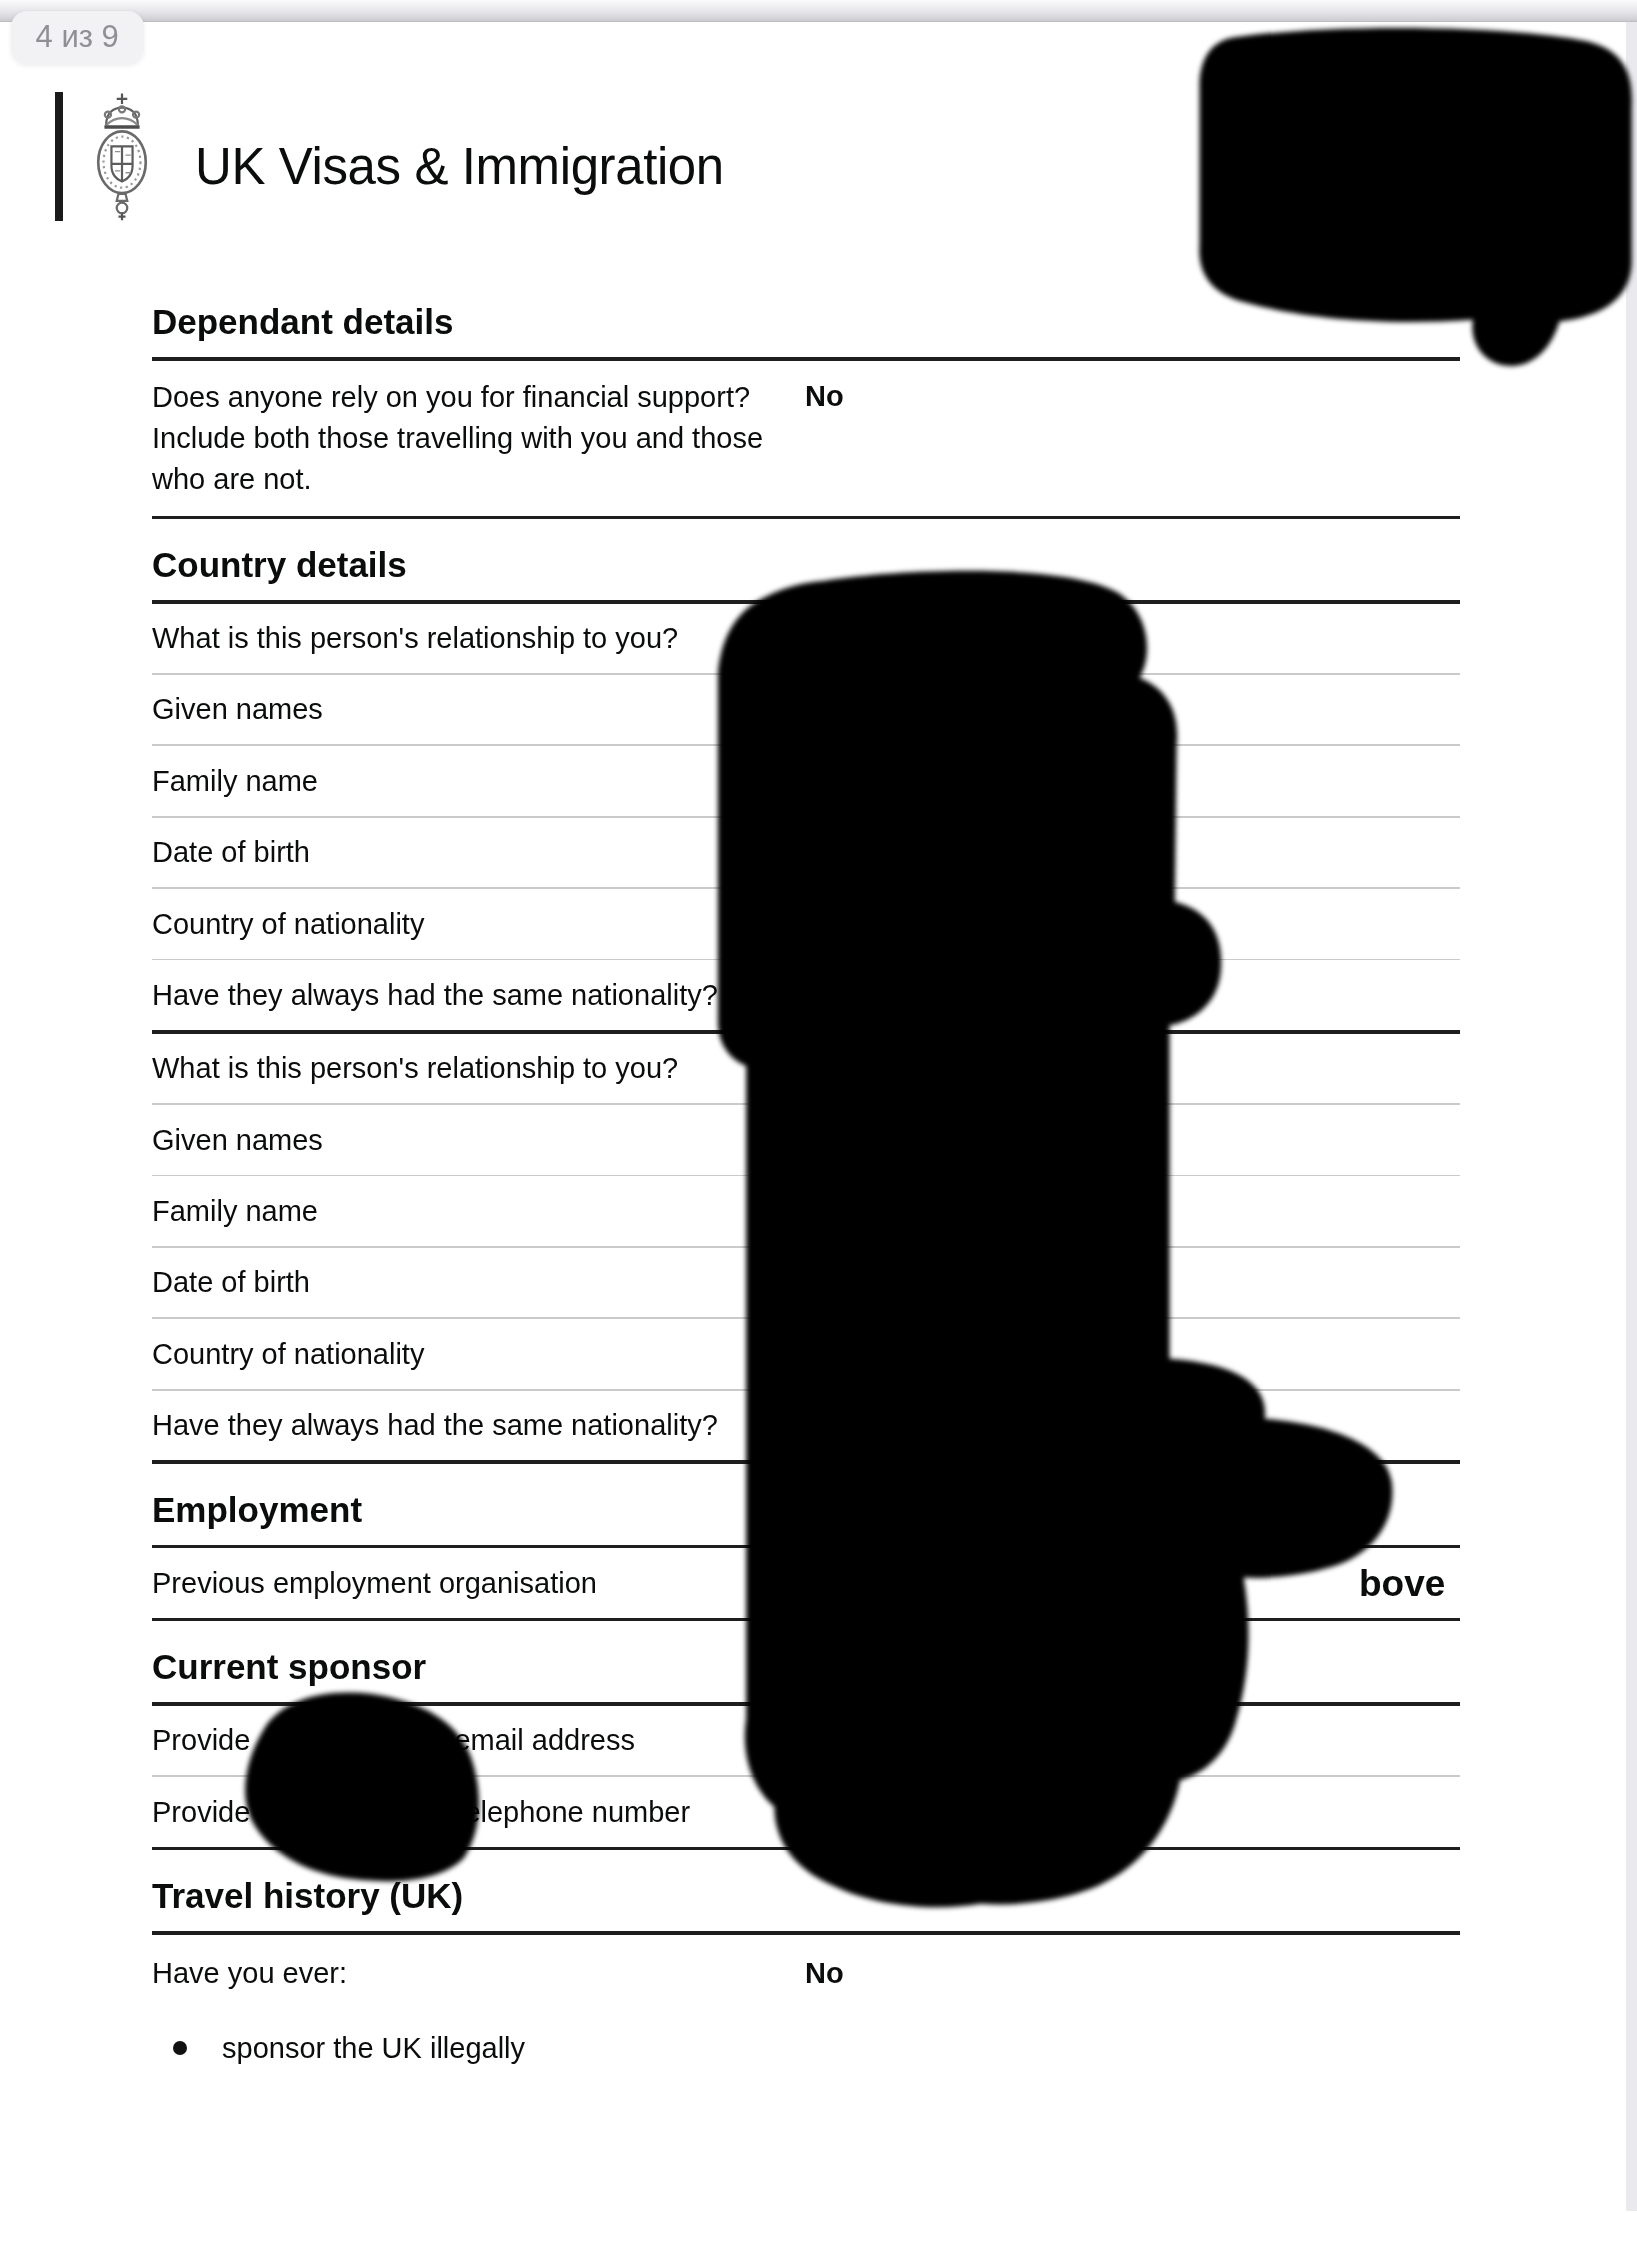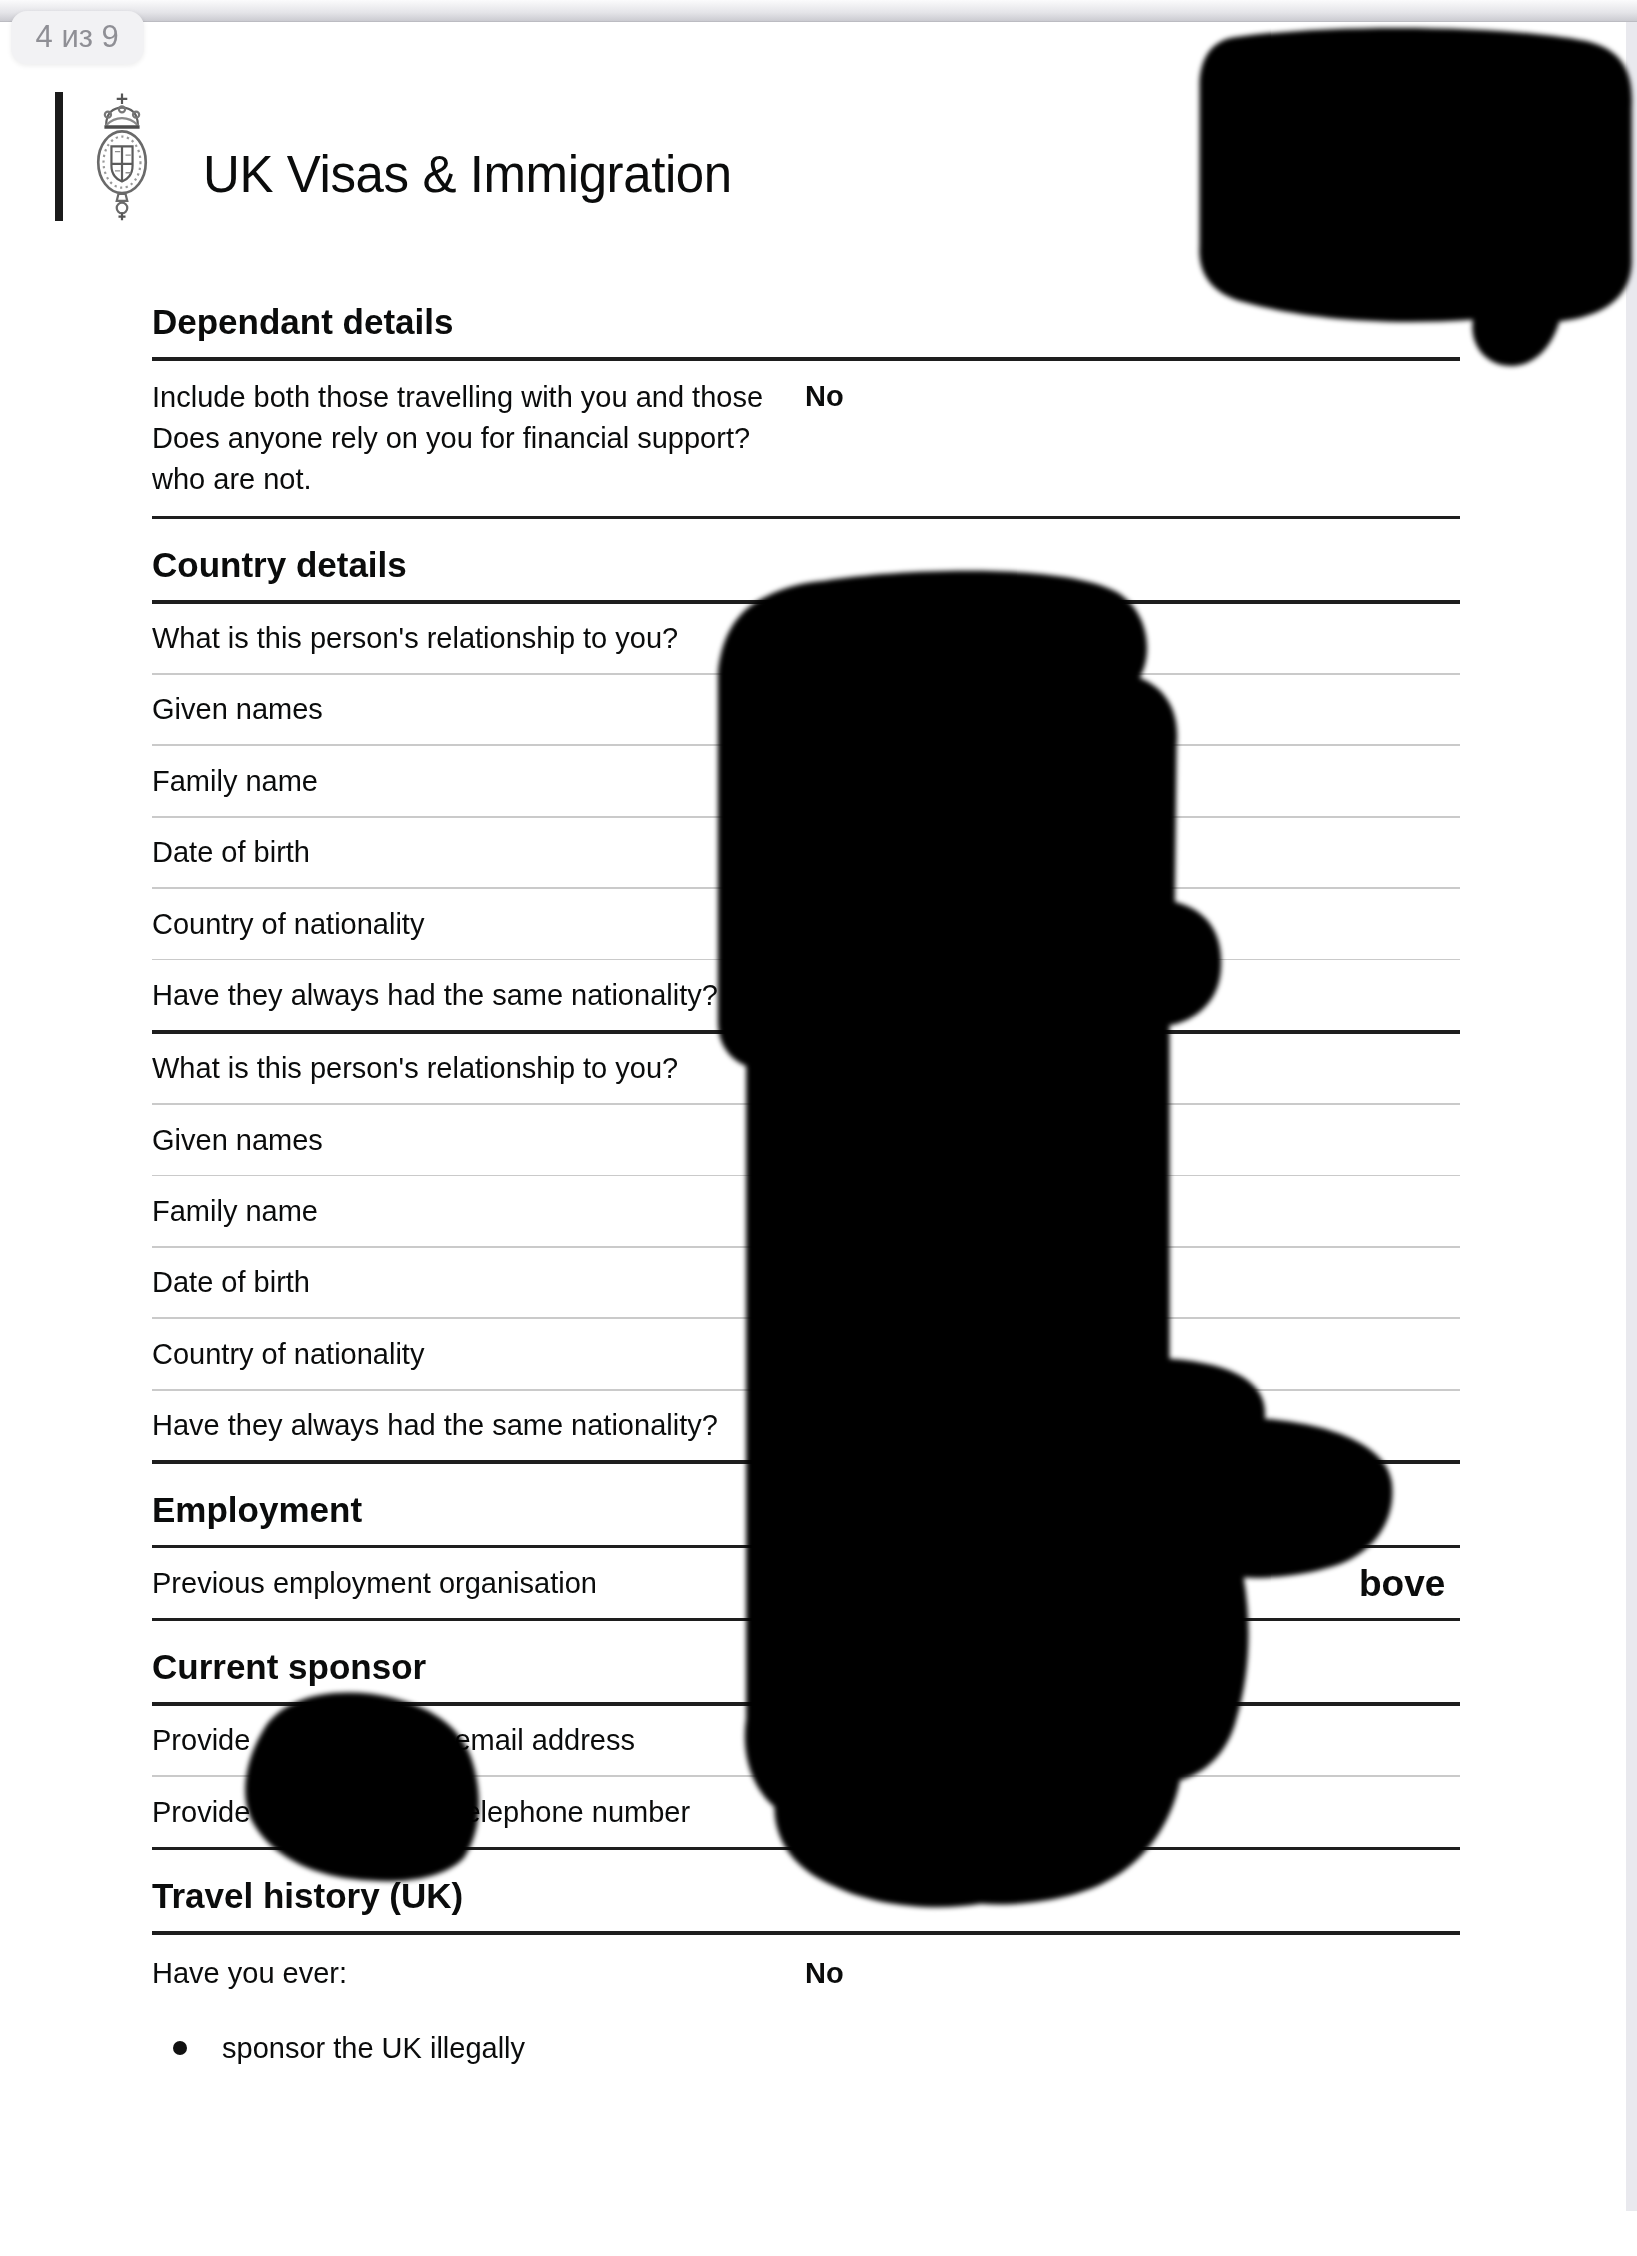--- a/index.html
+++ b/index.html
@@ -15,21 +15,21 @@
     box-shadow:0 1.8px 5.3px rgba(0,0,0,.07);z-index:4;}
   .right-strip{position:absolute;top:21px;right:0;width:10.6px;height:2223px;background:#e9e9ee;z-index:1;}
 
   .doc{position:absolute;top:21px;left:0;width:1637px;z-index:3;}
   .inner{margin-left:152px;width:1308px;}
 
   
   .brand{position:relative;margin-top:69px;height:132px;}
   .brand-bar{position:absolute;left:55px;top:1.8px;width:8px;height:129px;background:#1b1b1b;}
   .crest{position:absolute;left:85px;top:0px;width:74px;height:132px;}
-  .brand h1{position:absolute;left:187px;top:39px;margin:16px;font-size:51px;font-weight:400;
+  .brand h1{position:absolute;left:187px;top:39px;margin:8px;font-size:51px;font-weight:400;
     letter-spacing:-0.4px;white-space:nowrap;}
 
   h2{font-size:35px;font-weight:700;margin:25px 0 14px 0;line-height:42px;}
   h2.first{margin-top:79px;}
 
   .rule-heavy{width:1308px;height:3.5px;background:#1e1e1e;}
   .rule-thin{width:1308px;height:1.8px;background:#cacaca;}
 
   .qa{position:relative;padding:16px 0;}
   .q-line{font-size:29px;line-height:41px;}
@@ -88,22 +88,22 @@
         </g>
       </svg>
       <h1>UK Visas &amp; Immigration</h1>
     </header>
 
     <div class="inner">
 
       <h2 class="first">Dependant details</h2>
       <div class="rule-heavy"></div>
       <div class="qa">
+        <div class="q-line">Does anyone rely on you for financial support?</div>
         <div class="q-line">Include both those travelling with you and those</div>
-        <div class="q-line">Does anyone rely on you for financial support?</div>
         <div class="q-line">who are not.</div>
         <span class="answer">No</span>
       </div>
       <div class="rule-heavy"></div>
 
       <h2>Country details</h2>
       <div class="rule-heavy"></div>
 
       <div class="row"><span>What is this person's relationship to you?</span></div>
       <div class="rule-thin"></div>

